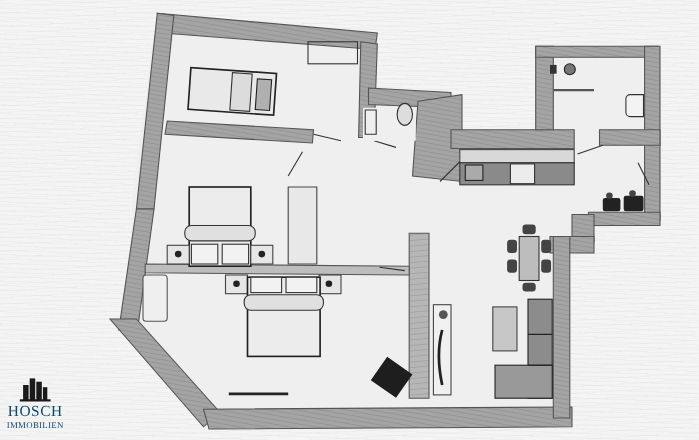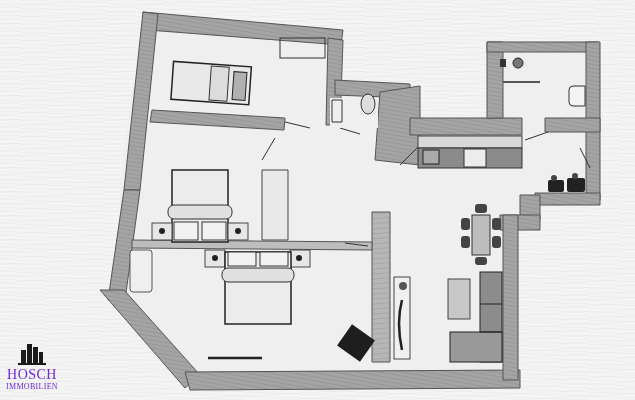--- a/index.html
+++ b/index.html
@@ -10,21 +10,21 @@
   }
   .paper {
     position:absolute; inset:0;
     background:
       repeating-linear-gradient(2deg, rgba(0,0,0,0.025) 0 1px, transparent 1px 4px),
       repeating-linear-gradient(-3deg, rgba(0,0,0,0.02) 0 1px, transparent 1px 6px),
       #f4f4f4;
   }
   svg.plan { position:absolute; left:0; top:0; }
   .logo {
-    position:absolute; left:2px; top:340px; width:60px; text-align:center; color:#6d28d9;
+    position:absolute; left:2px; top:340px; width:60px; text-align:center; color:#0c4a6e;
   }
   .logo-icon { display:block; margin:0 auto; }
   .logo-name { font-size:14px; letter-spacing:0.5px; line-height:14px; margin-top:2px; }
   .logo-sub { font-size:8px; letter-spacing:0.3px; line-height:9px; }
 </style>
 </head>
 <body>
 
 <div class="paper"></div>
 

